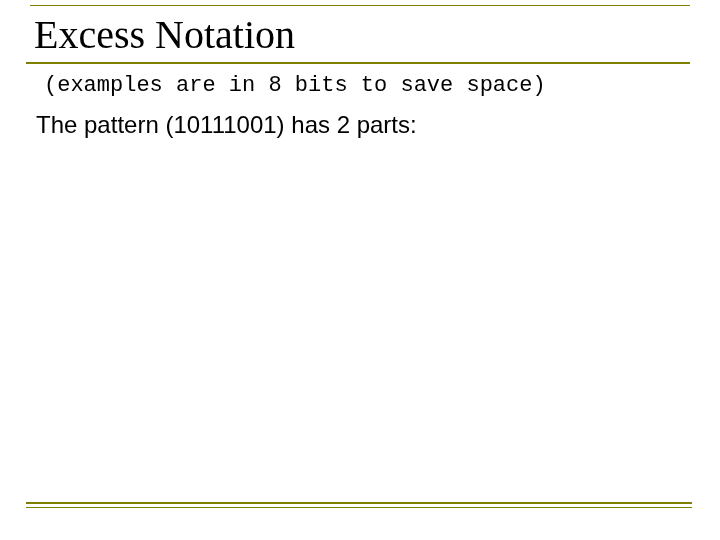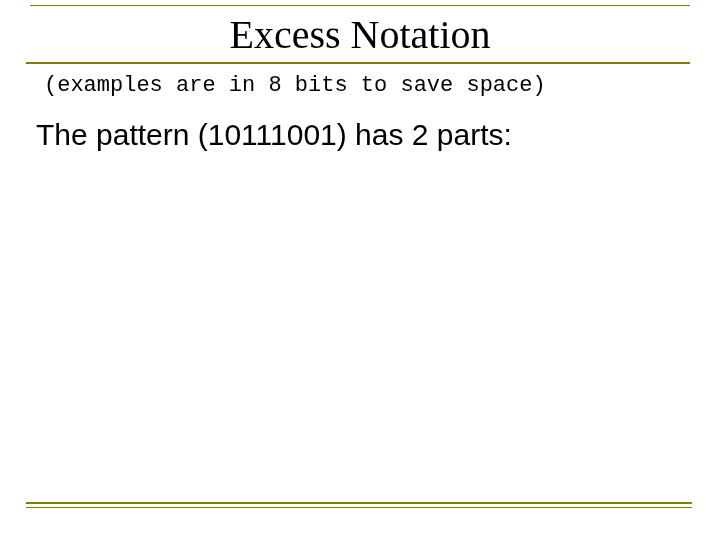--- a/index.html
+++ b/index.html
@@ -16,21 +16,20 @@
     position: relative;
     width: 720px;
     height: 540px;
     box-sizing: border-box;
   }
   .title-block {
     position: absolute;
     left: 26px;
     top: 5px;
     width: 660px;
-    text-align: center;
   }
   .title-block .top-rule {
     border-top: 1px solid #808000;
     margin-left: 4px;
     width: 660px;
   }
   .title-text {
     font-size: 40px;
     line-height: 1.25;
     padding: 4px 0 2px 8px;
@@ -46,22 +45,22 @@
     position: absolute;
     left: 44px;
     top: 73px;
     font-size: 22px;
     font-family: Liberation Mono, monospace;
     color: #000;
   }
   .body-text {
     position: absolute;
     left: 36px;
-    top: 118px;
-    font-size: 30px;
+    top: 111px;
+    font-size: 24px;
     font-family: Arial, Helvetica, sans-serif;
     color: #000;
   }
   .footer-rule {
     position: absolute;
     left: 26px;
     width: 666px;
     bottom: 32px;
   }
   .footer-rule .thick {

